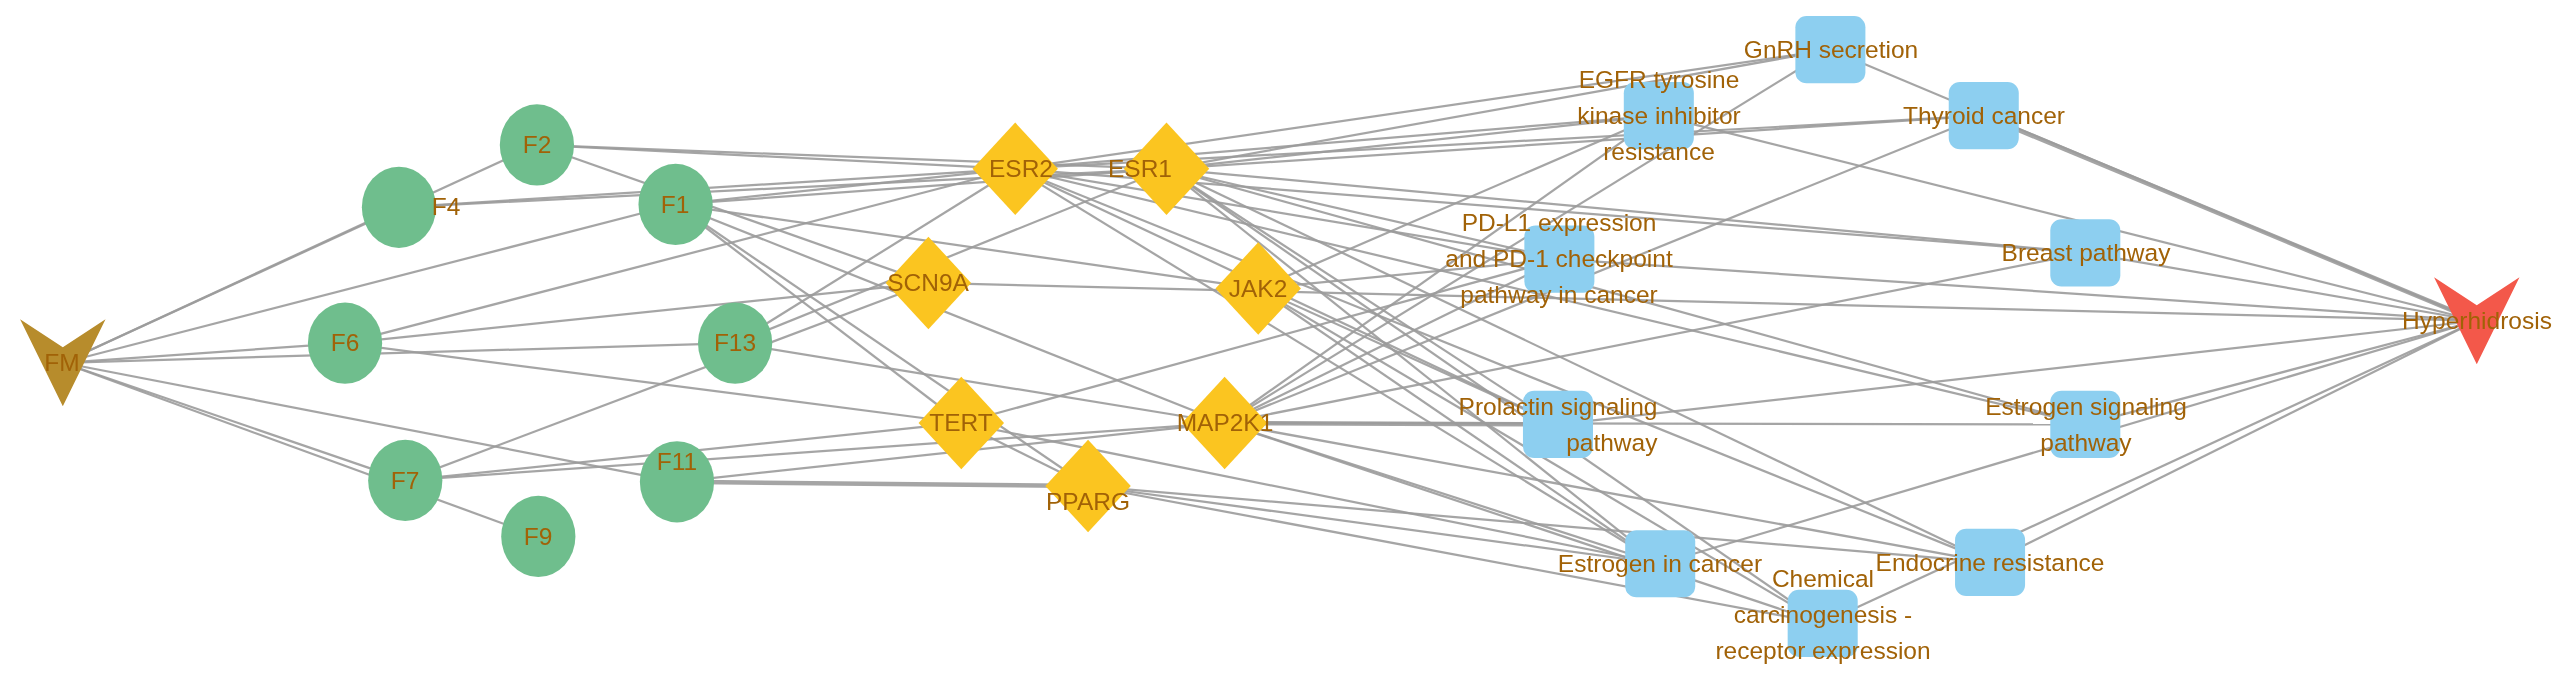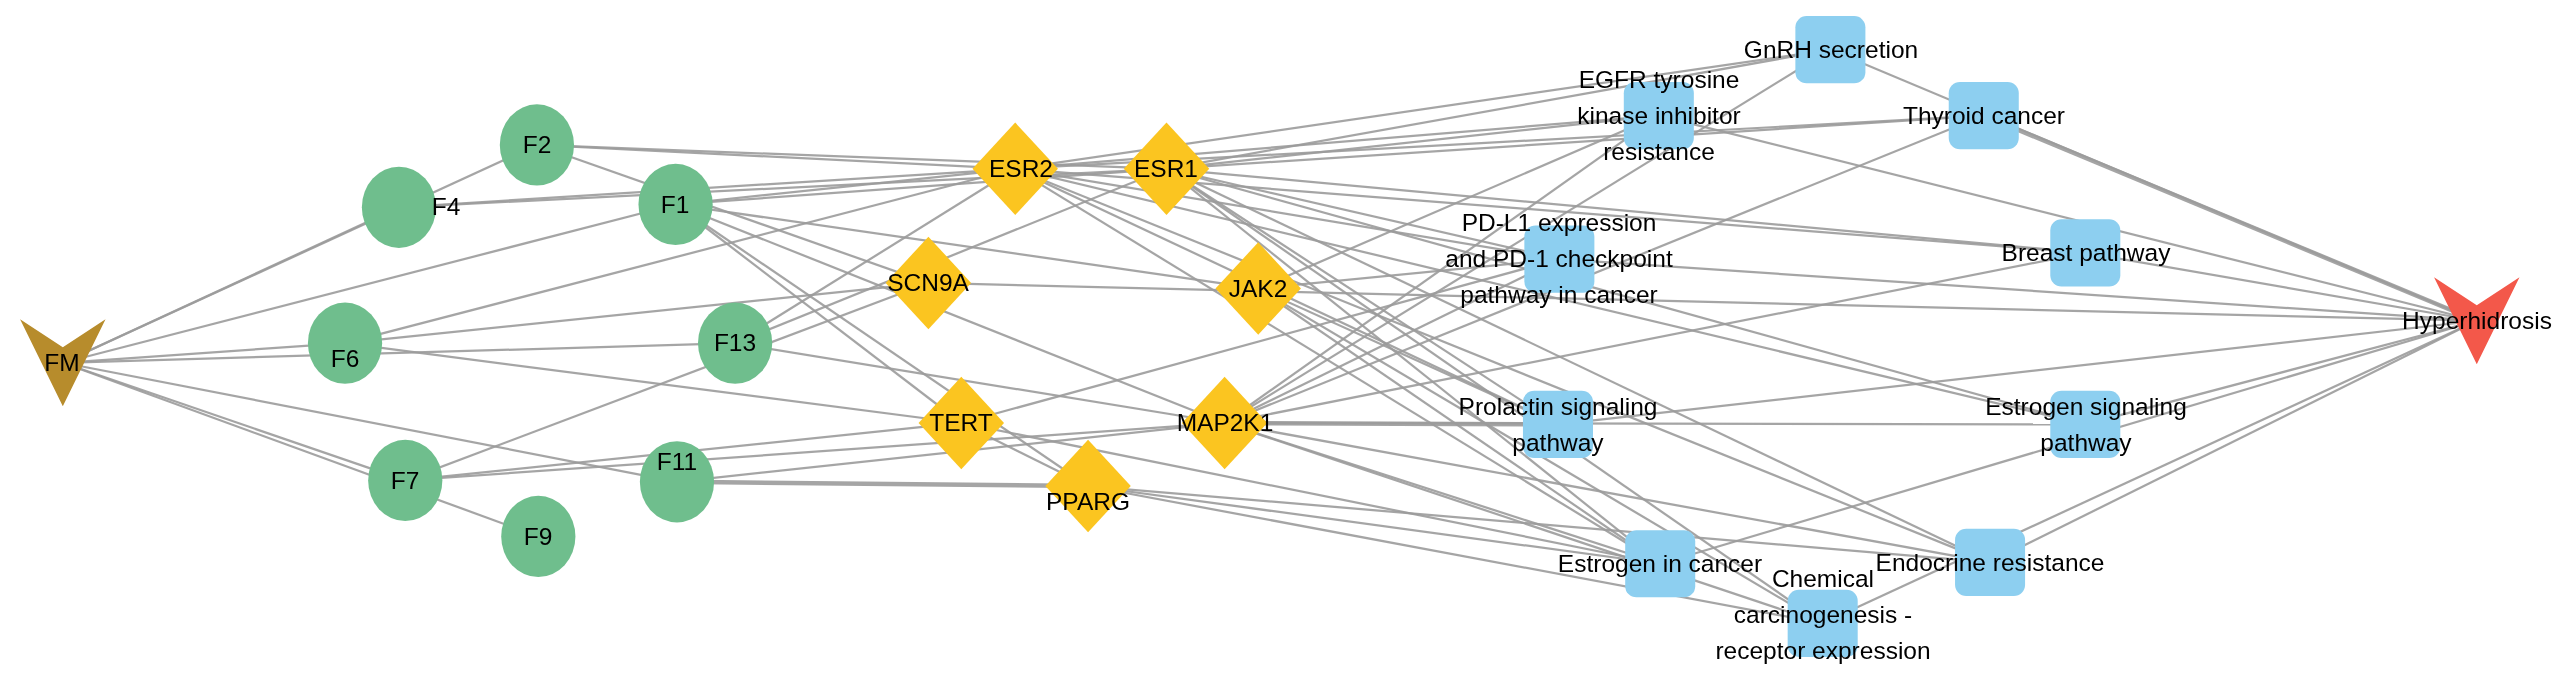--- a/index.html
+++ b/index.html
@@ -8,21 +8,21 @@
     width: 2576px;
     height: 680px;
     background: #ffffff;
     overflow: hidden;
     font-family: "Liberation Sans", "DejaVu Sans", sans-serif;
   }
   #graph-svg { position: absolute; left: 0; top: 0; }
   .node-label {
     position: absolute;
     transform: translate(-50%, -50%);
-    color: #000000;
+    color: #a16207;
     font-size: 24.5px;
     line-height: 36px;
     white-space: pre-line;
     text-align: center;
     pointer-events: none;
   }
 </style>
 </head>
 <body>
 
@@ -139,42 +139,42 @@
         <rect x="2791" y="755" width="100" height="96" rx="16" ry="16" fill="#8DCFF0"></rect>
         <rect x="2552" y="842" width="100" height="96" rx="16" ry="16" fill="#8DCFF0"></rect>
         <polygon points="3475,396 3536,436 3597,396 3536,520" fill="#F3584A"></polygon>
       </g>
   </svg>
   <div id="labels-layer">
       <div class="node-label" style="left: 62px; top: 363px;">FM</div>
       <div class="node-label" style="left: 537px; top: 145px;">F2</div>
       <div class="node-label" style="left: 399px; top: 207px; margin-left: 47px;">F4</div>
       <div class="node-label" style="left: 675px; top: 205px;">F1</div>
-      <div class="node-label" style="left: 345px; top: 343px; margin-top: 16px;">F6</div>
+      <div class="node-label" style="left: 345px; top: 343px;">F6</div>
       <div class="node-label" style="left: 735px; top: 343px;">F13</div>
       <div class="node-label" style="left: 405px; top: 481px; text-align: center;">F7</div>
       <div class="node-label" style="left: 677px; top: 462px;">F11</div>
       <div class="node-label" style="left: 538px; top: 537px;">F9</div>
       <div class="node-label" style="left: 1015px; top: 169px; margin-left: 6px;">ESR2</div>
-      <div class="node-label" style="left: 1166px; top: 169px;">ESR1</div>
+      <div class="node-label" style="left: 1140px; top: 169px;">ESR1</div>
       <div class="node-label" style="left: 928px; top: 283px;">SCN9A</div>
       <div class="node-label" style="left: 1258px; top: 289px;">JAK2</div>
       <div class="node-label" style="left: 961px; top: 423px;">TERT</div>
       <div class="node-label" style="left: 1225px; top: 423px;">MAP2K1</div>
       <div class="node-label" style="left: 1088px; top: 502px;">PPARG</div>
       <div class="node-label" style="left: 1831px; top: 50px;">GnRH secretion</div>
       <div class="node-label" style="left: 1659px; top: 116px;">EGFR tyrosine
 kinase inhibitor
 resistance</div>
       <div class="node-label" style="left: 1984px; top: 116px;">Thyroid cancer</div>
       <div class="node-label" style="left: 1559px; top: 259px;">PD-L1 expression
 and PD-1 checkpoint
 pathway in cancer</div>
       <div class="node-label" style="left: 2086px; top: 253px;">Breast pathway</div>
-      <div class="node-label" style="left: 1558px; top: 425px;">Prolactin signaling
+      <div class="node-label" style="left: 1558px; top: 425px; text-align: right;">Prolactin signaling
 pathway</div>
       <div class="node-label" style="left: 2086px; top: 425px;">Estrogen signaling
 pathway</div>
       <div class="node-label" style="left: 1660px; top: 564px;">Estrogen in cancer</div>
       <div class="node-label" style="left: 1990px; top: 563px;">Endocrine resistance</div>
       <div class="node-label" style="left: 1823px; top: 615px;">Chemical
 carcinogenesis -
 receptor expression</div>
       <div class="node-label" style="left: 2477px; top: 321px;">Hyperhidrosis</div>
     </div>

